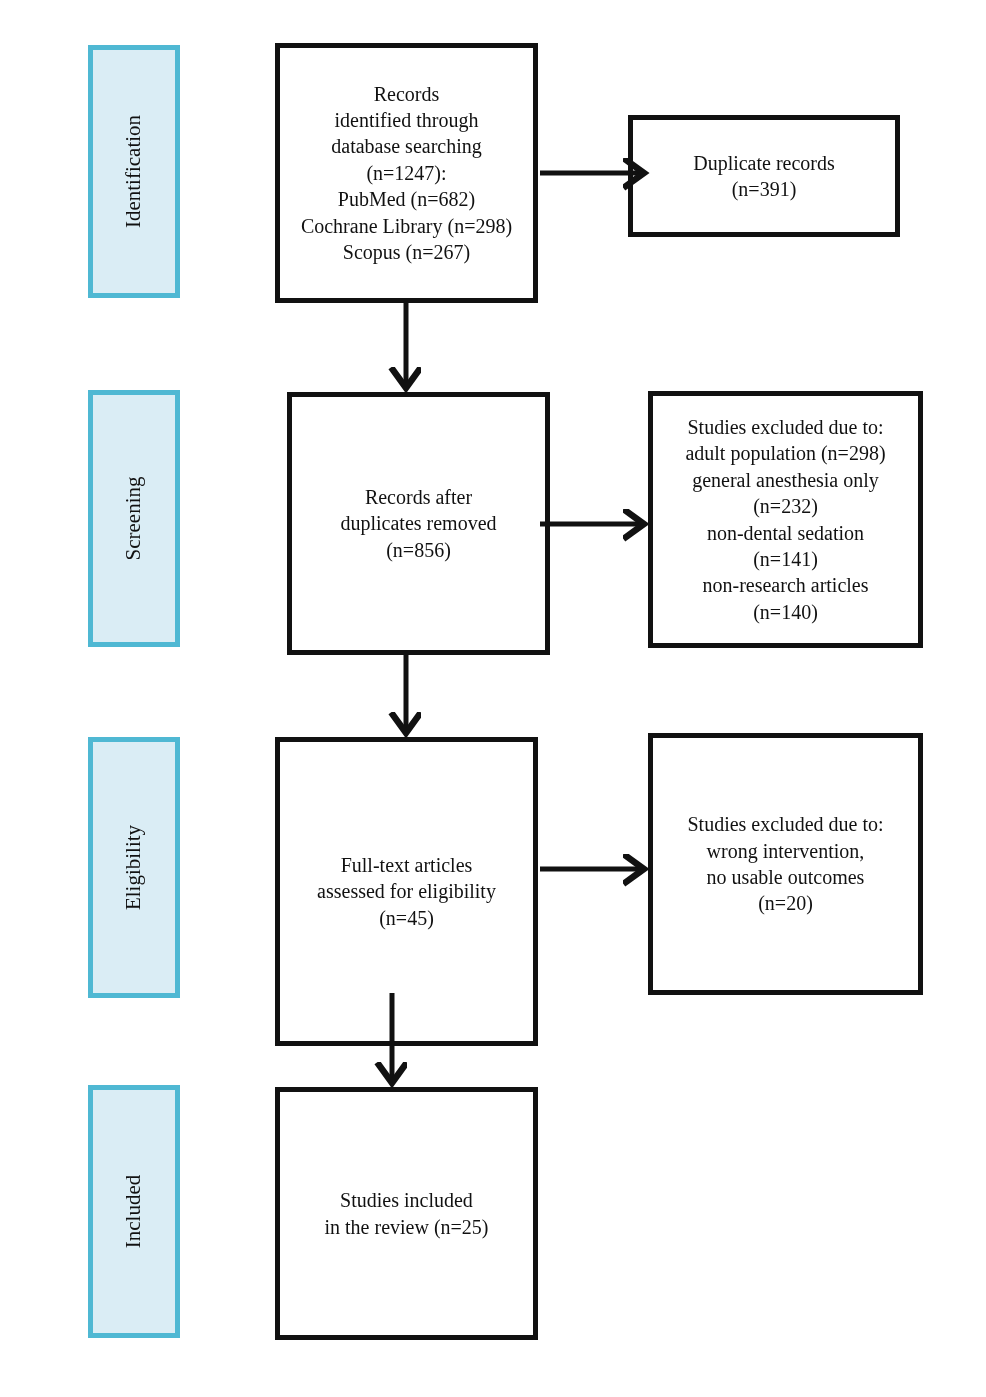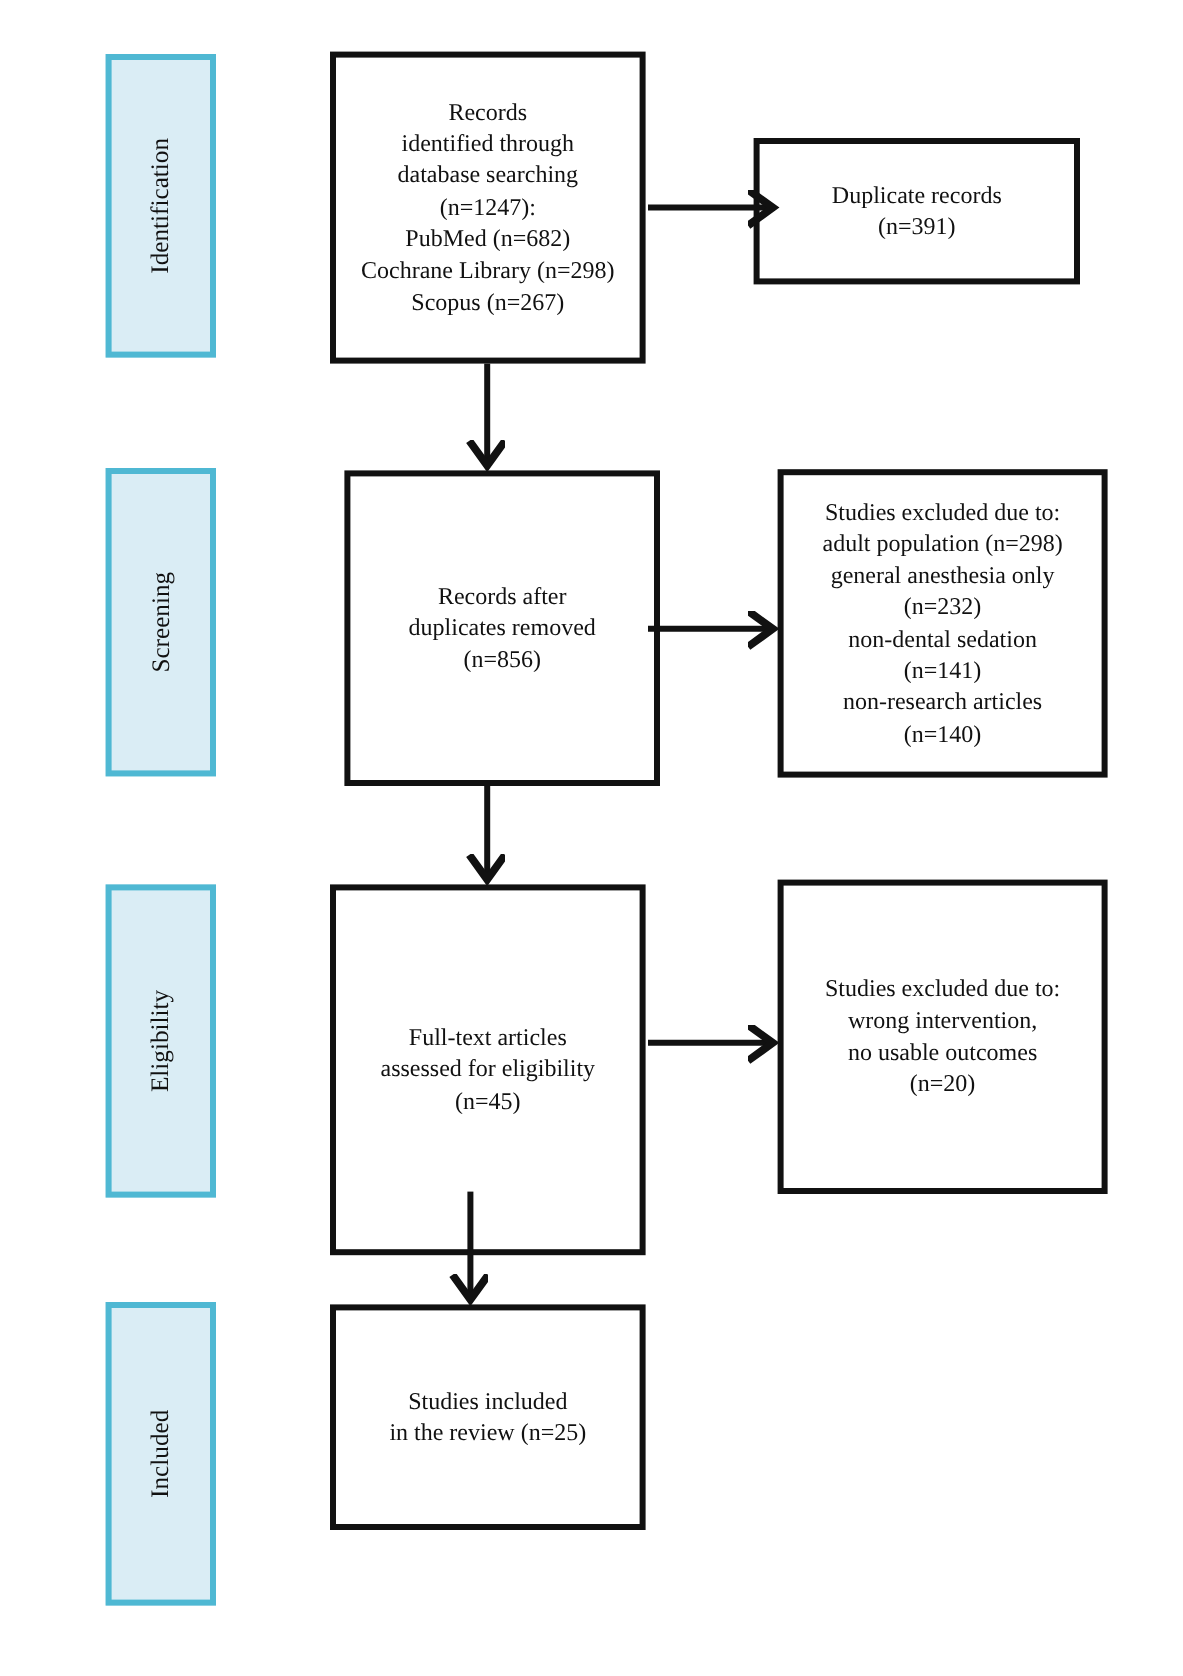--- a/index.html
+++ b/index.html
@@ -44,21 +44,21 @@
   }
   
   .stage-1 { left: 88px;  top: 45px;   width: 92px; height: 253px; }
   .stage-2 { left: 88px;  top: 390px;  width: 92px; height: 257px; }
   .stage-3 { left: 88px;  top: 737px;  width: 92px; height: 261px; }
   .stage-4 { left: 88px;  top: 1085px; width: 92px; height: 253px; }
   
   .main-1  { left: 275px; top: 43px;   width: 263px; height: 260px; }
   .main-2  { left: 275px; top: 392px;  width: 263px; height: 263px; margin-left: 12px; }
   .main-3  { left: 275px; top: 737px;  width: 263px; height: 309px; }
-  .main-4  { left: 275px; top: 1087px; width: 263px; height: 188px; }
+  .main-4  { left: 275px; top: 1087px; width: 263px; height: 253px; }
   
   .side-1  { left: 628px; top: 115px;  width: 272px; height: 122px; }
   .side-2  { left: 648px; top: 391px;  width: 275px; height: 257px; }
   .side-3  { left: 648px; top: 733px;  width: 275px; height: 262px; }
   .arrows {
     position: absolute;
     left: 0; top: 0;
     width: 986px; height: 1397px;
     pointer-events: none;
   }

